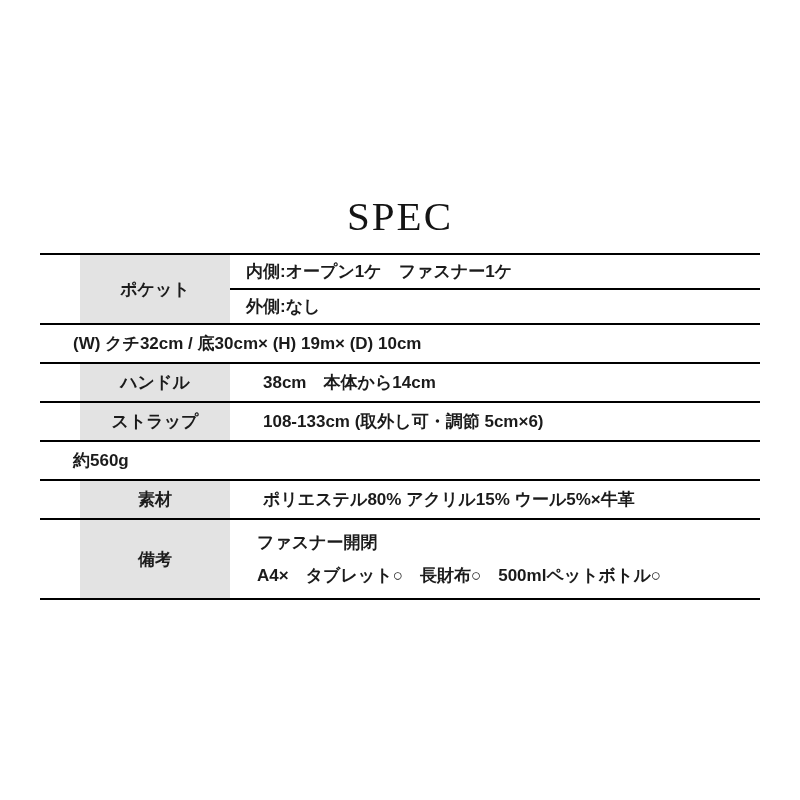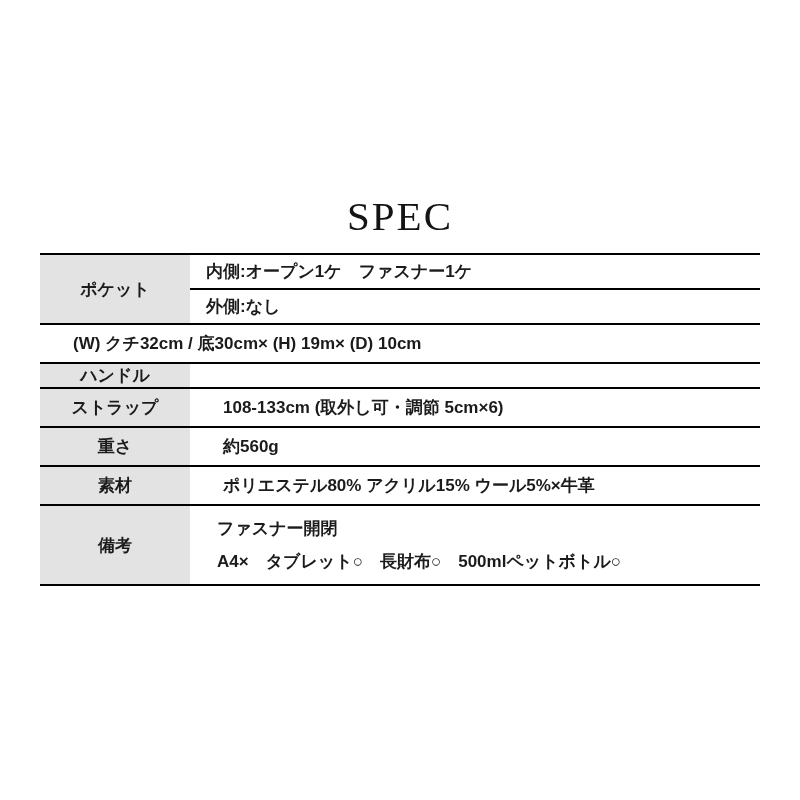--- a/index.html
+++ b/index.html
@@ -45,20 +45,21 @@
   .label-cell {
     flex: 0 0 150px;
     width: 150px;
     background: #e3e3e3;
     display: flex;
     align-items: center;
     justify-content: center;
     font-weight: 700;
     font-size: 17px;
     color: #1b1b1b;
+    margin-left: 40px;
   }
   .value-cell {
     flex: 1;
     display: flex;
     align-items: center;
     padding-left: 33px;
     font-weight: 700;
     font-size: 17px;
     min-height: 37px;
     color: #1b1b1b;
@@ -98,29 +99,29 @@
         <div class="sub">外側:なし</div>
       </div>
     </div>
 
     <div class="row">
       <div class="value-cell">(W) クチ32cm / 底30cm× (H) 19m× (D) 10cm</div>
     </div>
 
     <div class="row">
       <div class="label-cell">ハンドル</div>
+      <div class="value-cell">38cm　本体から14cm</div>
     </div>
 
     <div class="row">
       <div class="label-cell">ストラップ</div>
       <div class="value-cell">108-133cm (取外し可・調節 5cm×6)</div>
     </div>
 
     <div class="row">
-      <div class="label-cell">重さ</div>
       <div class="value-cell">約560g</div>
     </div>
 
     <div class="row">
       <div class="label-cell">素材</div>
       <div class="value-cell">ポリエステル80% アクリル15% ウール5%×牛革</div>
     </div>
 
     <div class="row row-notes">
       <div class="label-cell">備考</div>

